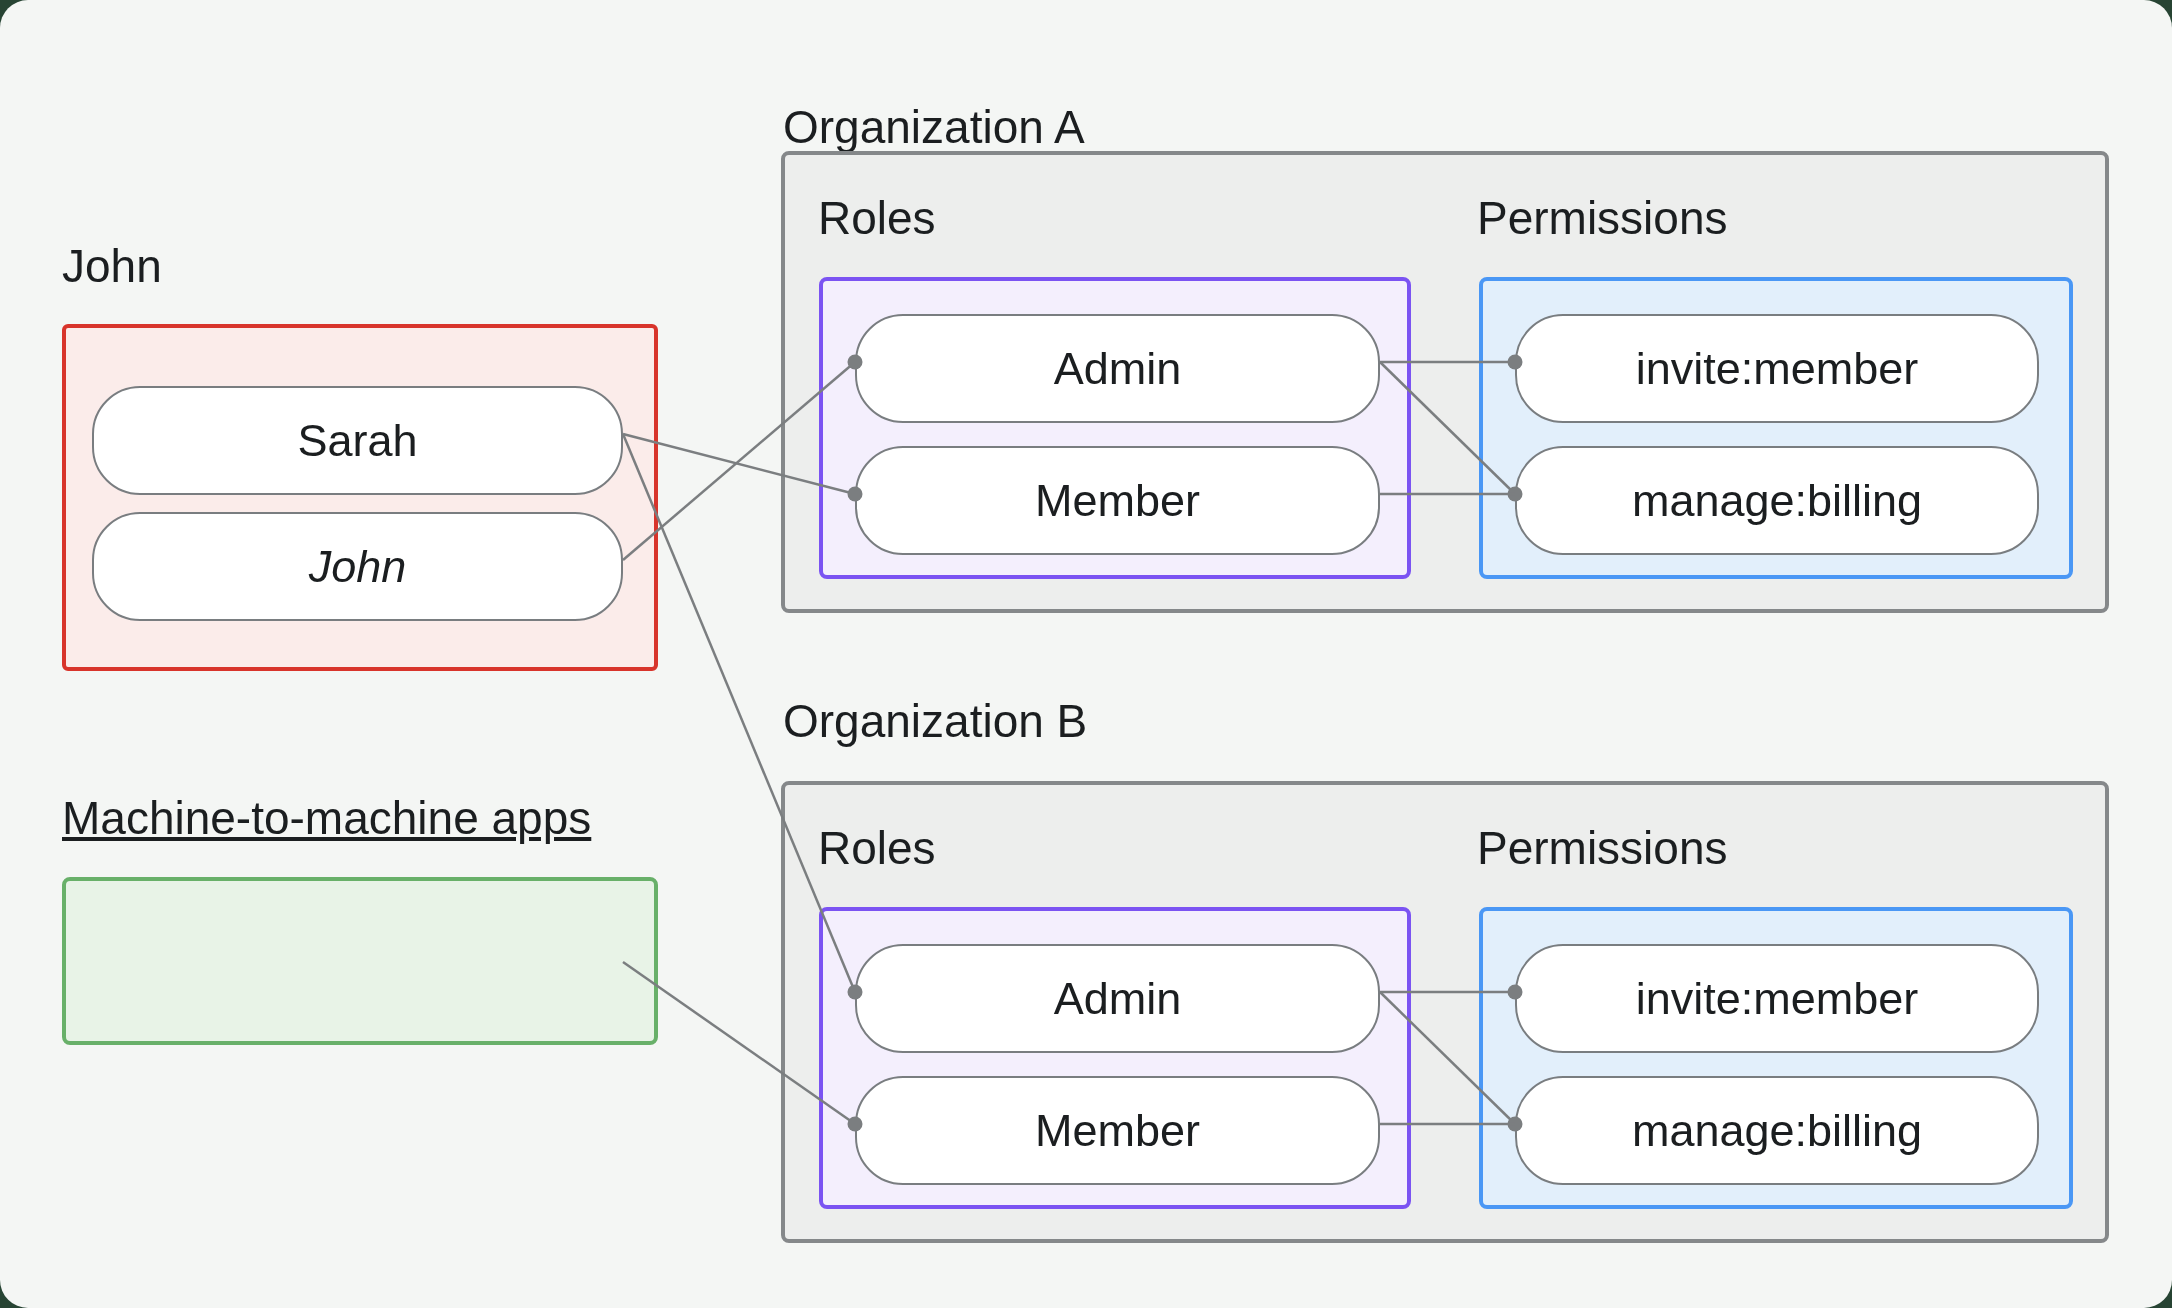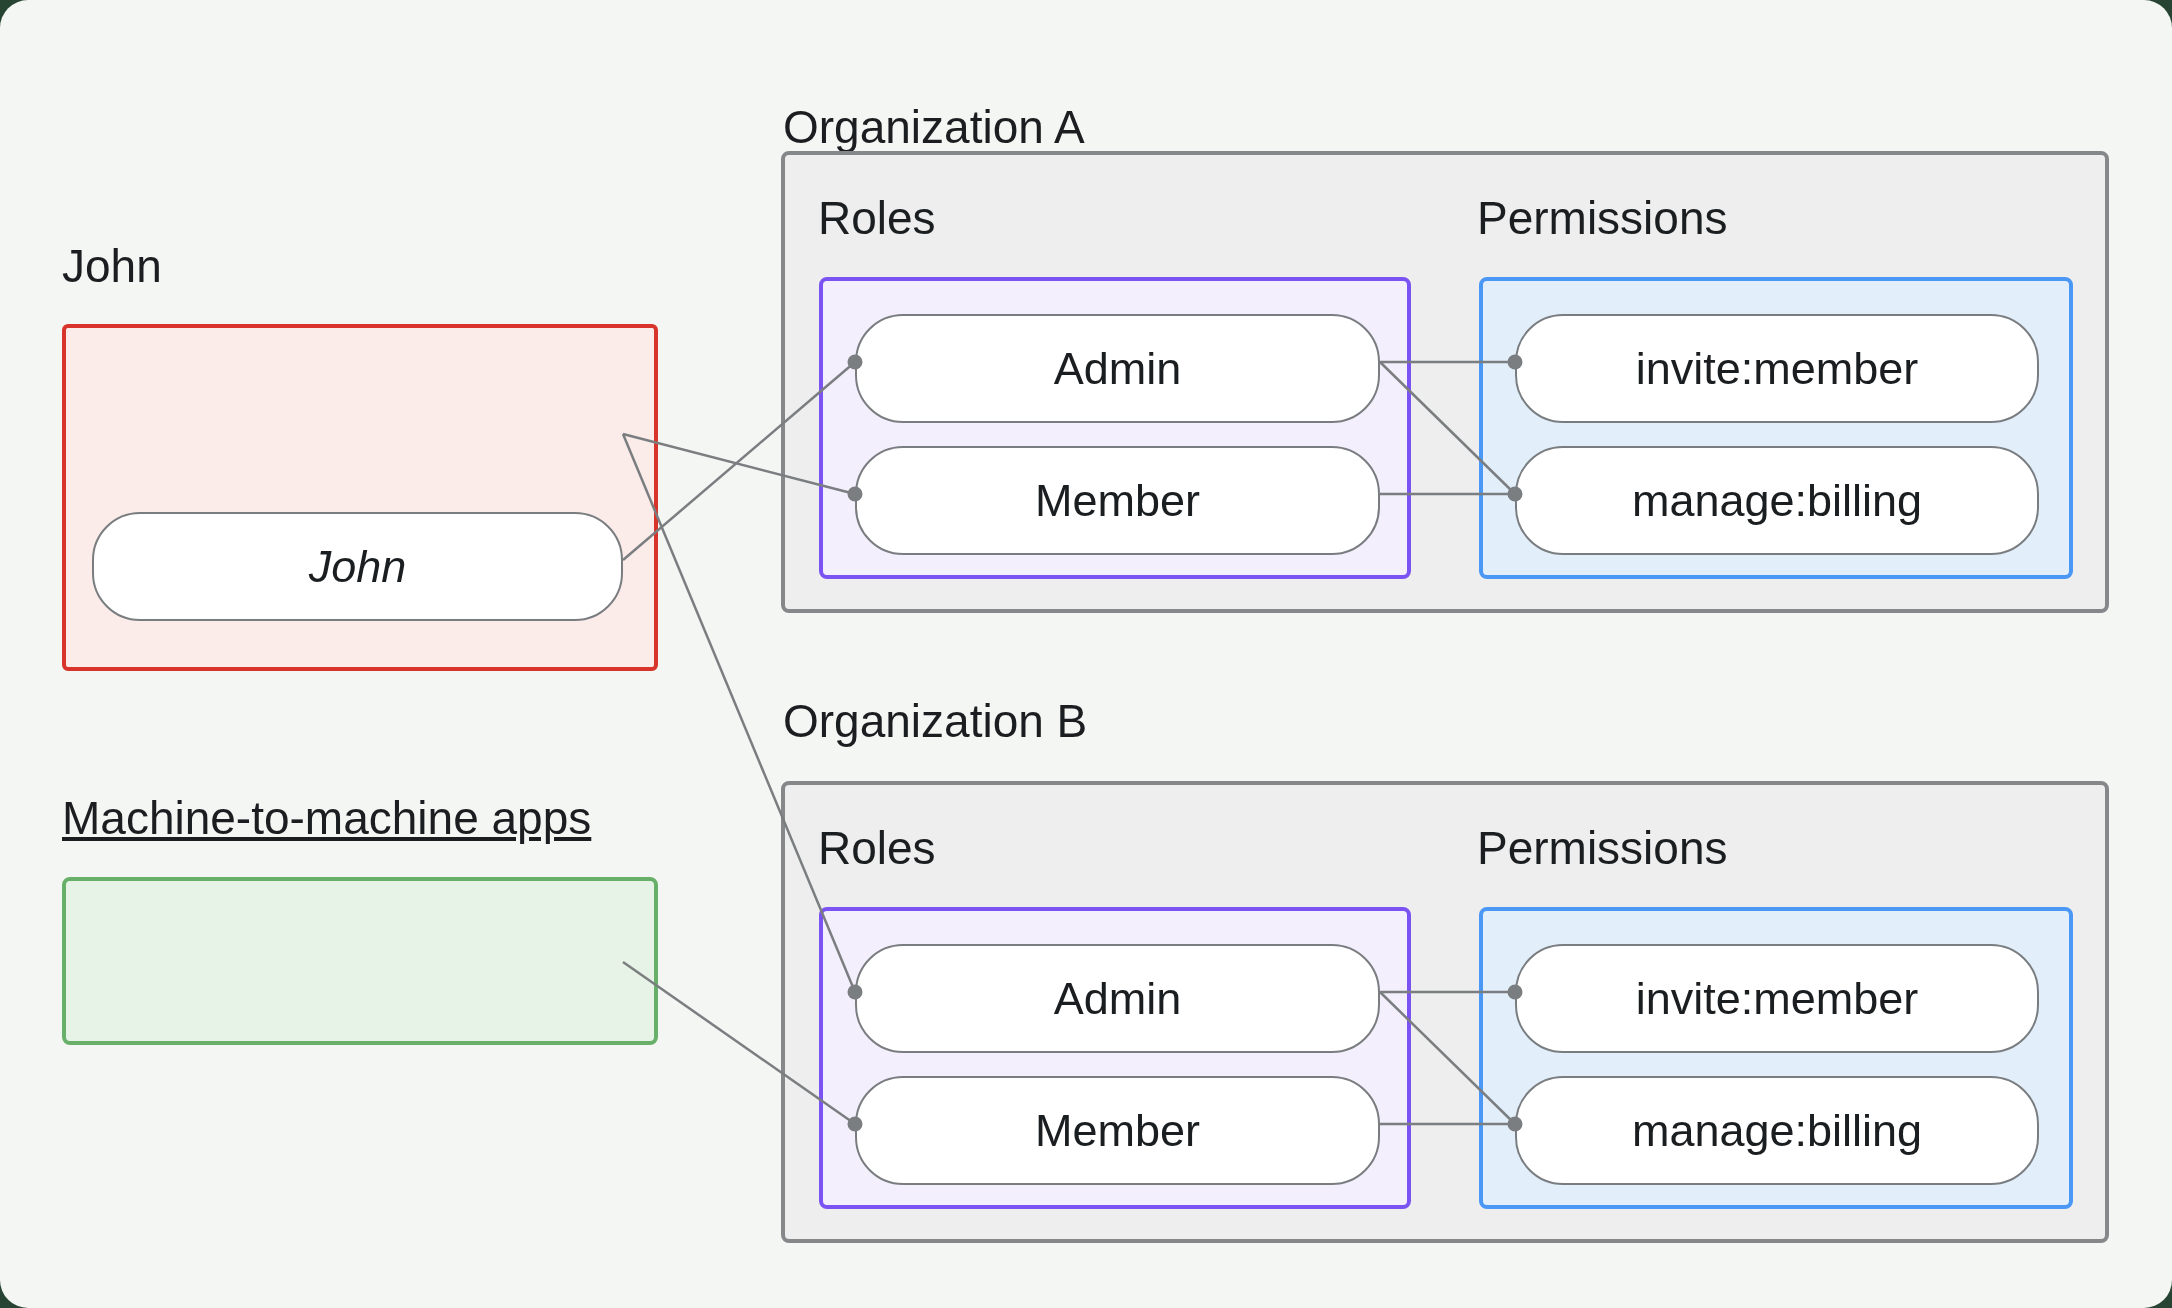--- a/index.html
+++ b/index.html
@@ -108,20 +108,21 @@
   .wire { stroke: var(--line, #7B7E80); stroke-width: 2.5px; }
   .dot  { fill: var(--line, #7B7E80); }
 </style>
 </head>
 <body>
 
 <div id="canvas">
 
   <div class="label pos-users-label">John</div>
   <div class="box users-box pos-users-box"></div>
+  <div class="pill pos-sarah">Sarah</div>
   <div class="pill pos-john">John</div>
 
   <div class="label pos-m2m-label">Machine-to-machine apps</div>
   <div class="box m2m-box pos-m2m-box"></div>
 
   <div class="label pos-orgA-title">Organization A</div>
   <div class="box org-box pos-orgA-box"></div>
   <div class="label pos-rolesA-label">Roles</div>
   <div class="label pos-permsA-label">Permissions</div>
   <div class="box roles-box pos-rolesA-box"></div>

